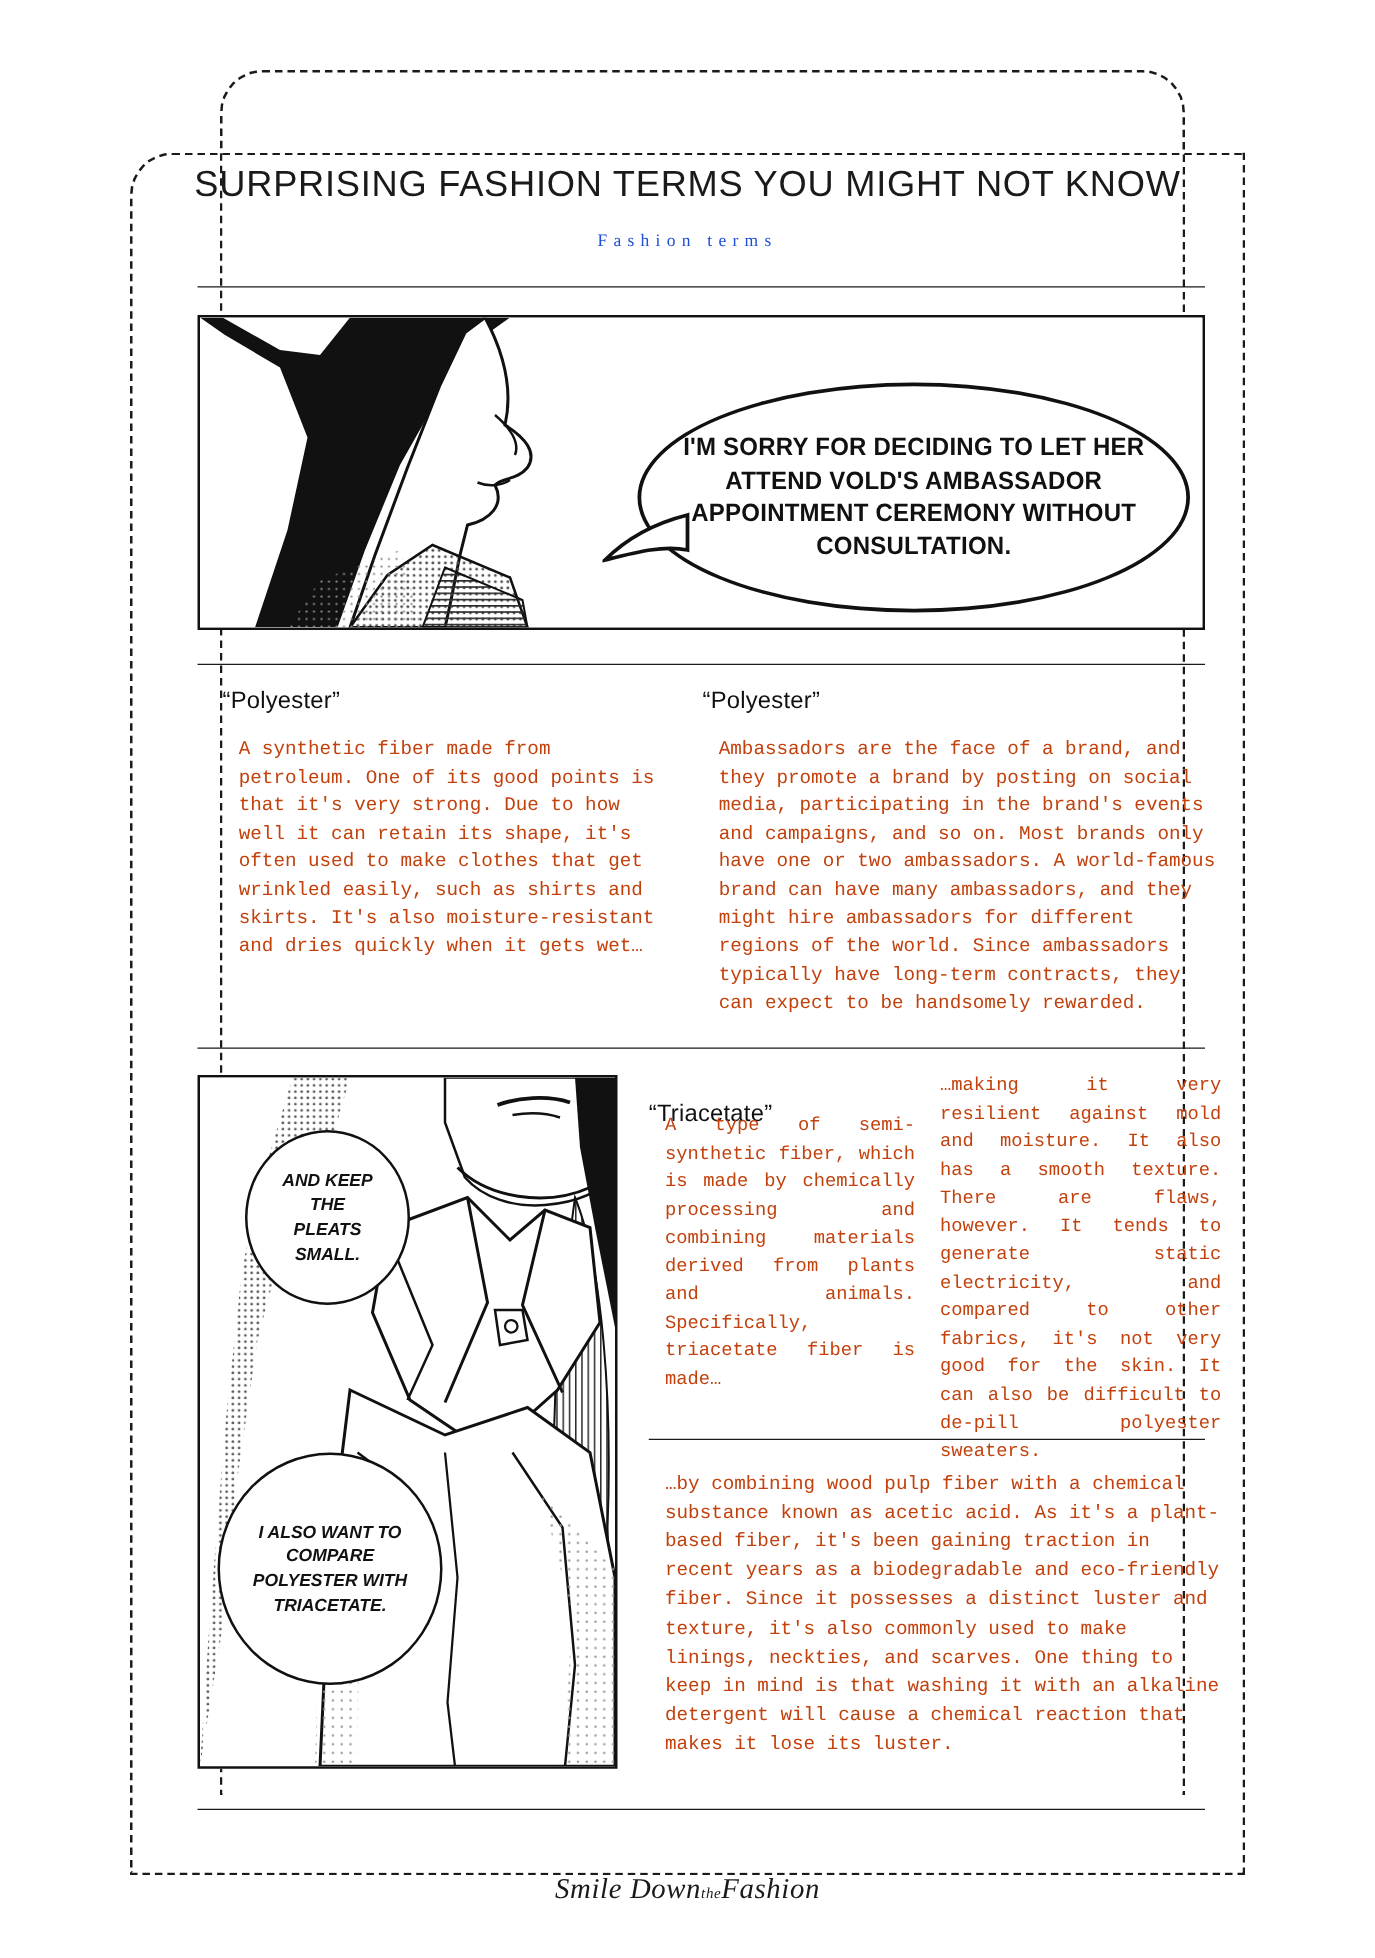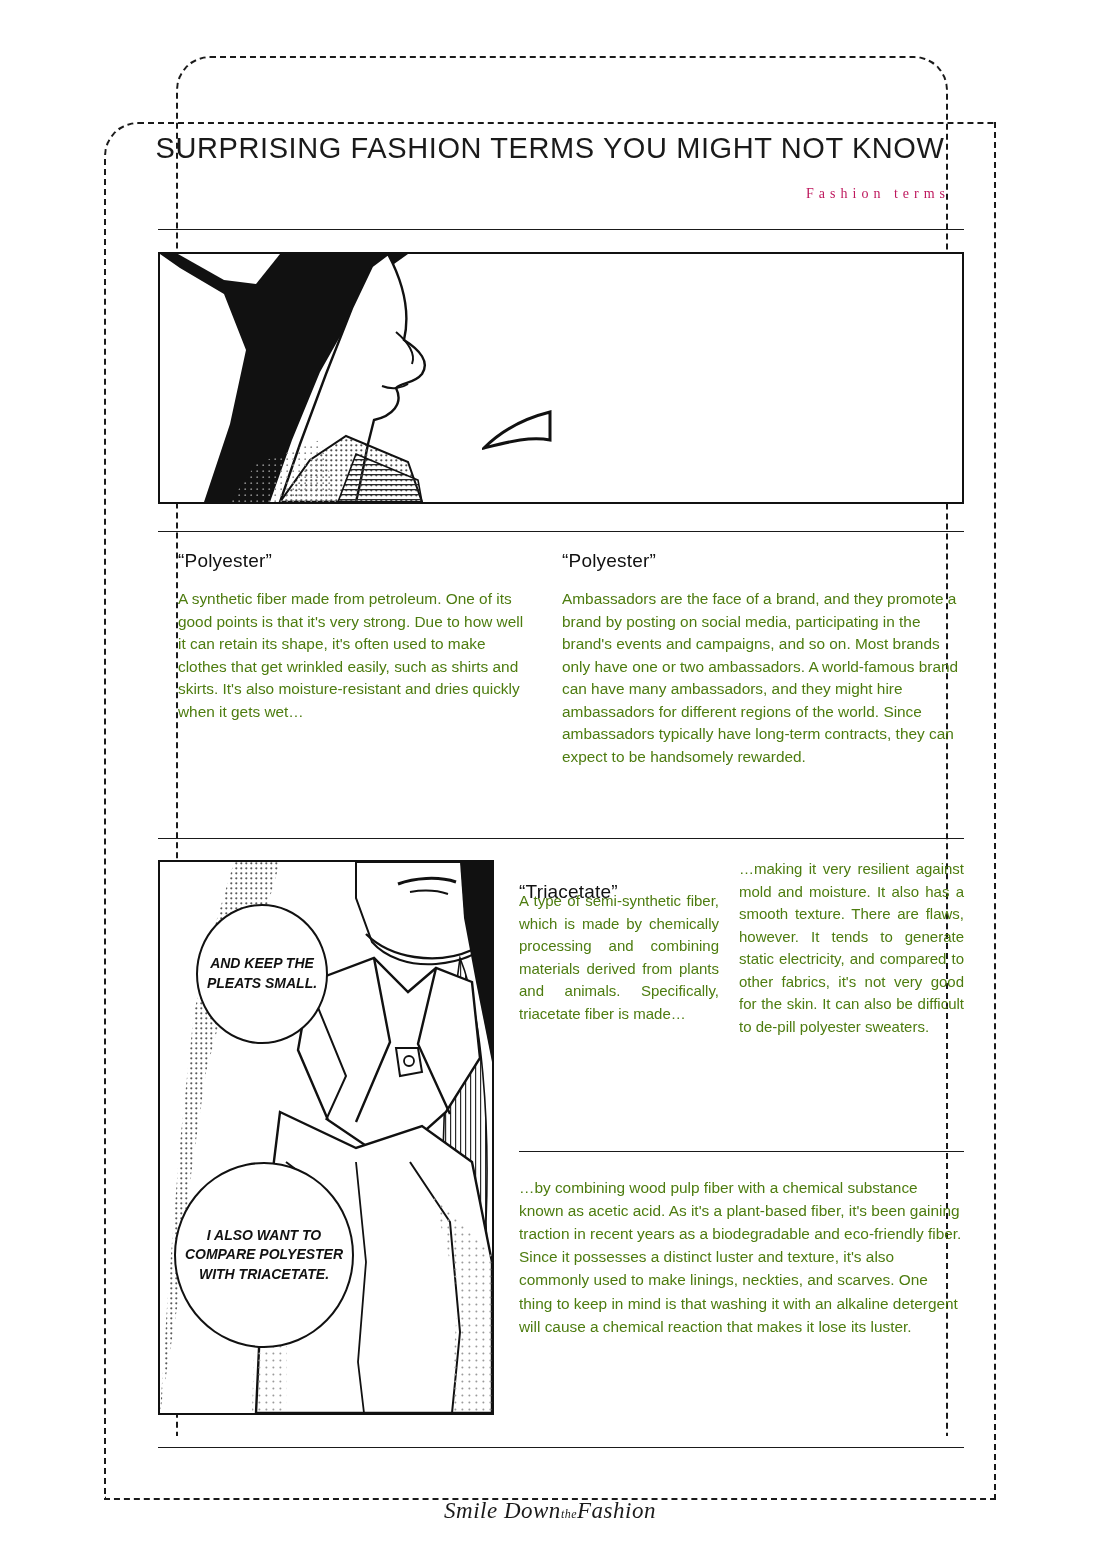--- a/index.html
+++ b/index.html
@@ -63,25 +63,25 @@
     font-size: 29px;
     letter-spacing: 0.6px;
     color: #1a1a1a;
     font-weight: 400;
   }
   .subtitle {
     position: absolute;
     left: 150px;
     top: 186px;
     width: 800px;
-    text-align: right;
+    text-align: center;
     font-family: "Liberation Serif", serif;
     font-size: 14px;
     letter-spacing: 5px;
-    color: #be185d;
+    color: #1d4ed8;
   }
 
   .rule {
     position: absolute;
     background: #1a1a1a;
     height: 1px;
   }
   .rule-1 { left: 158px; top: 229px; width: 806px; }
   .rule-2 { left: 158px; top: 531px; width: 806px; }
   .rule-3 { left: 158px; top: 838px; width: 806px; }
@@ -155,38 +155,39 @@
     height: 182px;
   }
   .bubble-small-text {
     font-family: "Liberation Sans", sans-serif;
     font-weight: bold;
     font-style: italic;
     font-size: 14px;
     line-height: 1.4;
     text-align: center;
     color: #111;
-    padding: 0 8px;
+    padding: 0 24px;
   }
 
   
   .term-head {
     position: absolute;
     font-family: "Liberation Sans", sans-serif;
     font-size: 19px;
     color: #111;
     letter-spacing: 0.2px;
   }
   .body-col {
     position: absolute;
-    font-family: Liberation Sans, sans-serif;
+    font-family: Liberation Mono, monospace;
     font-size: 15.4px;
     line-height: 1.465;
-    color: #4d7c0f;
+    color: #c2410c;
     text-align: left;
+    margin-left: 13px;
   }
 
   .head-poly { left: 178px; top: 550px; }
   .col-poly { left: 178px; top: 588px; width: 350px; }
 
   .head-amb { left: 562px; top: 550px; }
   .col-amb { left: 562px; top: 588px; width: 402px; }
 
   .head-tri { left: 519px; top: 853px; margin-top: 28px; }
   .col-tri { left: 519px; top: 890px; width: 200px; font-size: 15px; line-height: 1.5; text-align: justify; }
@@ -244,20 +245,23 @@
                C244,150 232,162 214,166 L208,190 L200,230 L196,248 L120,248 L140,190 L166,120 L192,54 L212,12 Z" fill="#ffffff" stroke="#111111" stroke-width="2.4"></path>
       <path d="M236,78 C248,88 256,100 252,110" fill="none" stroke="#111" stroke-width="2"></path>
       <path d="M222,132 C232,136 242,134 248,130" fill="none" stroke="#111" stroke-width="2"></path>
 
       <path d="M186,182 L248,208 L262,248 L120,248 L150,206 Z" fill="url(#dots)" stroke="#111111" stroke-width="2"></path>
       <path d="M196,200 L258,226 L262,248 L178,248 Z" fill="url(#lines)" stroke="#111" stroke-width="1.6"></path>
 
       <path d="M96,210 L160,186 L178,248 L70,248 Z" fill="url(#dotsLight)"></path>
     </svg>
 
+    <div class="bubble-top">
+      <div class="bubble-top-text">I'M SORRY FOR DECIDING TO LET HER ATTEND VOLD'S AMBASSADOR APPOINTMENT CEREMONY WITHOUT CONSULTATION.</div>
+    </div>
     <svg class="bubble-tail" viewBox="0 0 70 46">
       <path d="M68,6 C44,12 22,22 2,42 C26,36 48,30 68,34 Z" fill="#ffffff" stroke="#111" stroke-width="3"></path>
     </svg>
   </div>
 
   <div class="rule rule-2"></div>
 
   <div class="term-head head-poly">“Polyester”</div>
   <div class="body-col col-poly">A synthetic fiber made from petroleum. One of its good points is that it's very strong. Due to how well it can retain its shape, it's often used to make clothes that get wrinkled easily, such as shirts and skirts. It's also moisture-resistant and dries quickly when it gets wet…</div>
 

